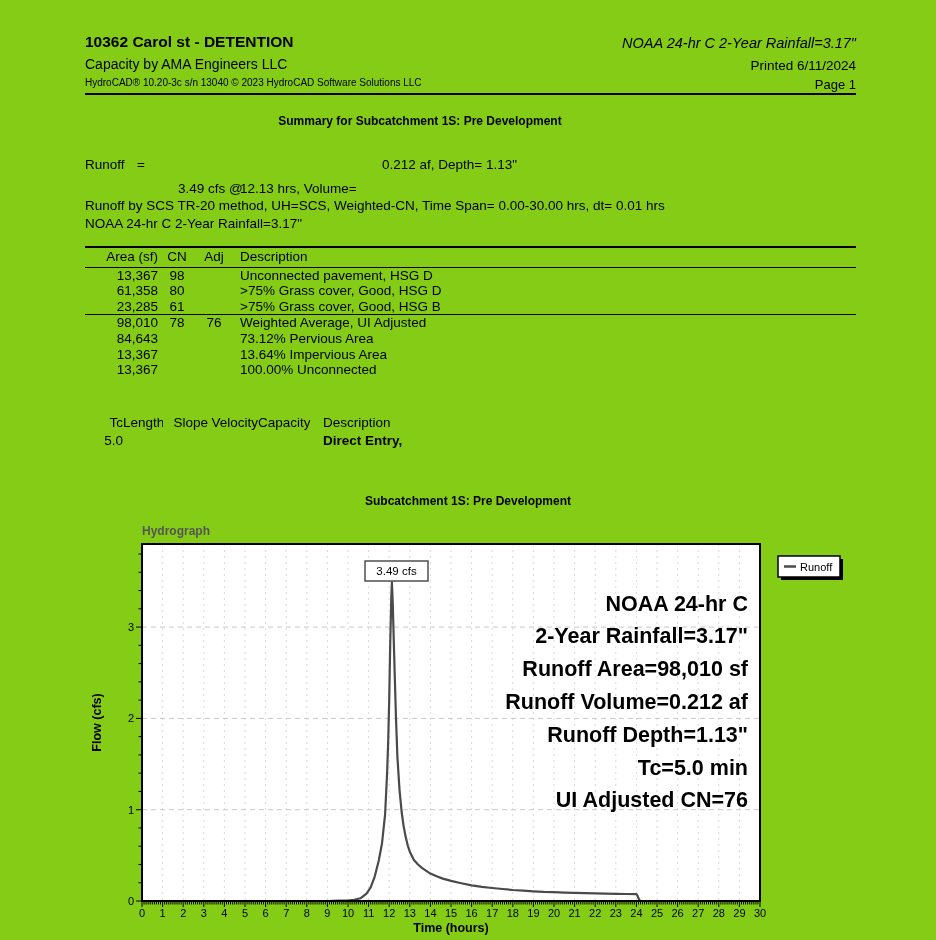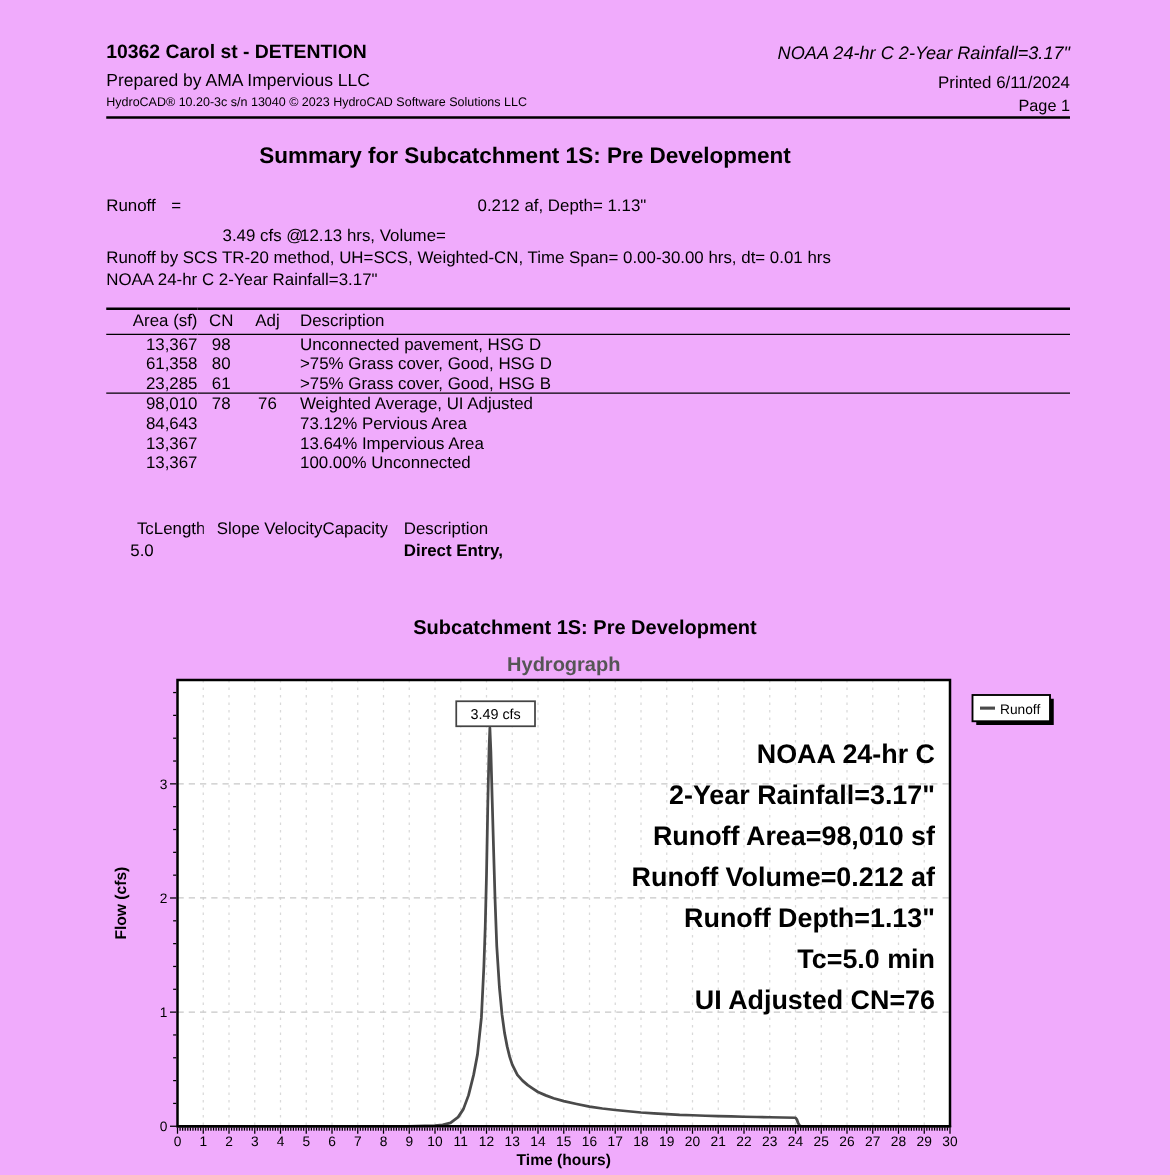--- a/index.html
+++ b/index.html
@@ -1,61 +1,61 @@
 <!DOCTYPE html>
 <html><head>
 <meta charset="utf-8">
 <style>
   * { margin:0; padding:0; box-sizing:border-box; }
   html,body { background:#ffffff; }
   body { font-family:"Liberation Sans","DejaVu Sans",sans-serif; color:#000; }
-  .page { position:relative; width:936px; height:940px; background:#f0abfc; overflow:hidden; }
+  .page { position:relative; width:936px; height:940px; background:#84cc16; overflow:hidden; }
   .abs { position:absolute; white-space:nowrap; }
 
   
   .hdr-title    { left:85px; top:33px;  font-size:15.5px; font-weight:bold; }
   .hdr-prepared { left:85px; top:56px;  font-size:14px; }
   .hdr-software { left:85px; top:77px;  font-size:10px; }
   .hdr-rule     { left:85px; top:93px;  width:771px; border-top:2px solid #000; height:0; }
   .hdr-storm    { right:80px; top:35px; font-size:14.5px; font-style:italic; }
   .hdr-printed  { right:80px; top:58px; font-size:13.5px; }
   .hdr-page     { right:80px; top:77px; font-size:13px; }
 
-  .sum-title    { left:0; top:114px; width:840px; text-align:center; font-size:18px; font-weight:bold; }
+  .sum-title    { left:0; top:114px; width:840px; text-align:center; font-size:12px; font-weight:bold; }
   .runoff-line  { top:157px; font-size:13.5px; }
   .method-line  { left:85px; top:198px; font-size:13.5px; }
   .storm-line   { left:85px; top:216px; font-size:13.5px; }
 
   
   table { border-collapse:collapse; table-layout:fixed; }
   td, th { padding:0; font-weight:normal; font-size:13.5px; line-height:15.6px; overflow:hidden;margin-left:20px; }
   .area-table { position:absolute; left:85px; top:246px; width:771px; }
   .area-table th { border-top:2px solid #000; border-bottom:1.5px solid #000; padding:1px 0 2px 0; }
   .area-table tr.rule-after td { border-bottom:1.5px solid #000; }
   .col-right { text-align:right; }
   .col-center { text-align:center; }
   .col-desc { text-align:left; padding-left:8px !important; }
   .tc-table { position:absolute; left:85px; top:415px; width:771px; }
   .tc-table tr.units th { border-bottom:1.5px solid #000; padding-bottom:2px; }
   .tc-table td { padding-top:2px; }
   .tc-desc { text-align:left; padding-left:13px !important; }
   .bold { font-weight:bold; }
 
   
-  .chart-title    { left:0; top:494px; width:936px; text-align:center; font-size:16px; font-weight:bold; }
-  .chart-subtitle { left:142px; top:524px; width:618px; text-align:center; font-size:16px; font-weight:bold; color:#555; }
+  .chart-title    { left:0; top:494px; width:936px; text-align:center; font-size:12px; font-weight:bold; }
+  .chart-subtitle { left:142px; top:524px; width:618px; text-align:left; font-size:12px; font-weight:bold; color:#555; }
   .chart-svg { position:absolute; left:0; top:520px; }
 </style>
 </head>
 <body>
 
 <div class="page">
 
   <div class="abs hdr-title">10362 Carol st - DETENTION</div>
-  <div class="abs hdr-prepared">Prepared by AMA Impervious LLC</div>
+  <div class="abs hdr-prepared">Capacity by AMA Engineers LLC</div>
   <div class="abs hdr-software">HydroCAD® 10.20-3c  s/n 13040  © 2023 HydroCAD Software Solutions LLC</div>
   <div class="abs hdr-storm">NOAA 24-hr C  2-Year Rainfall=3.17"</div>
   <div class="abs hdr-printed">Printed  6/11/2024</div>
   <div class="abs hdr-page">Page 1</div>
   <div class="abs hdr-rule"></div>
 
   <div class="abs sum-title">Summary for Subcatchment 1S: Pre Development</div>
   <div class="abs runoff-line" style="left:85px;">Runoff</div>
   <div class="abs runoff-line" style="left:137px;">=</div>
   <div class="abs runoff-line" style="left:178px;margin-top:24px;">3.49 cfs @</div>

